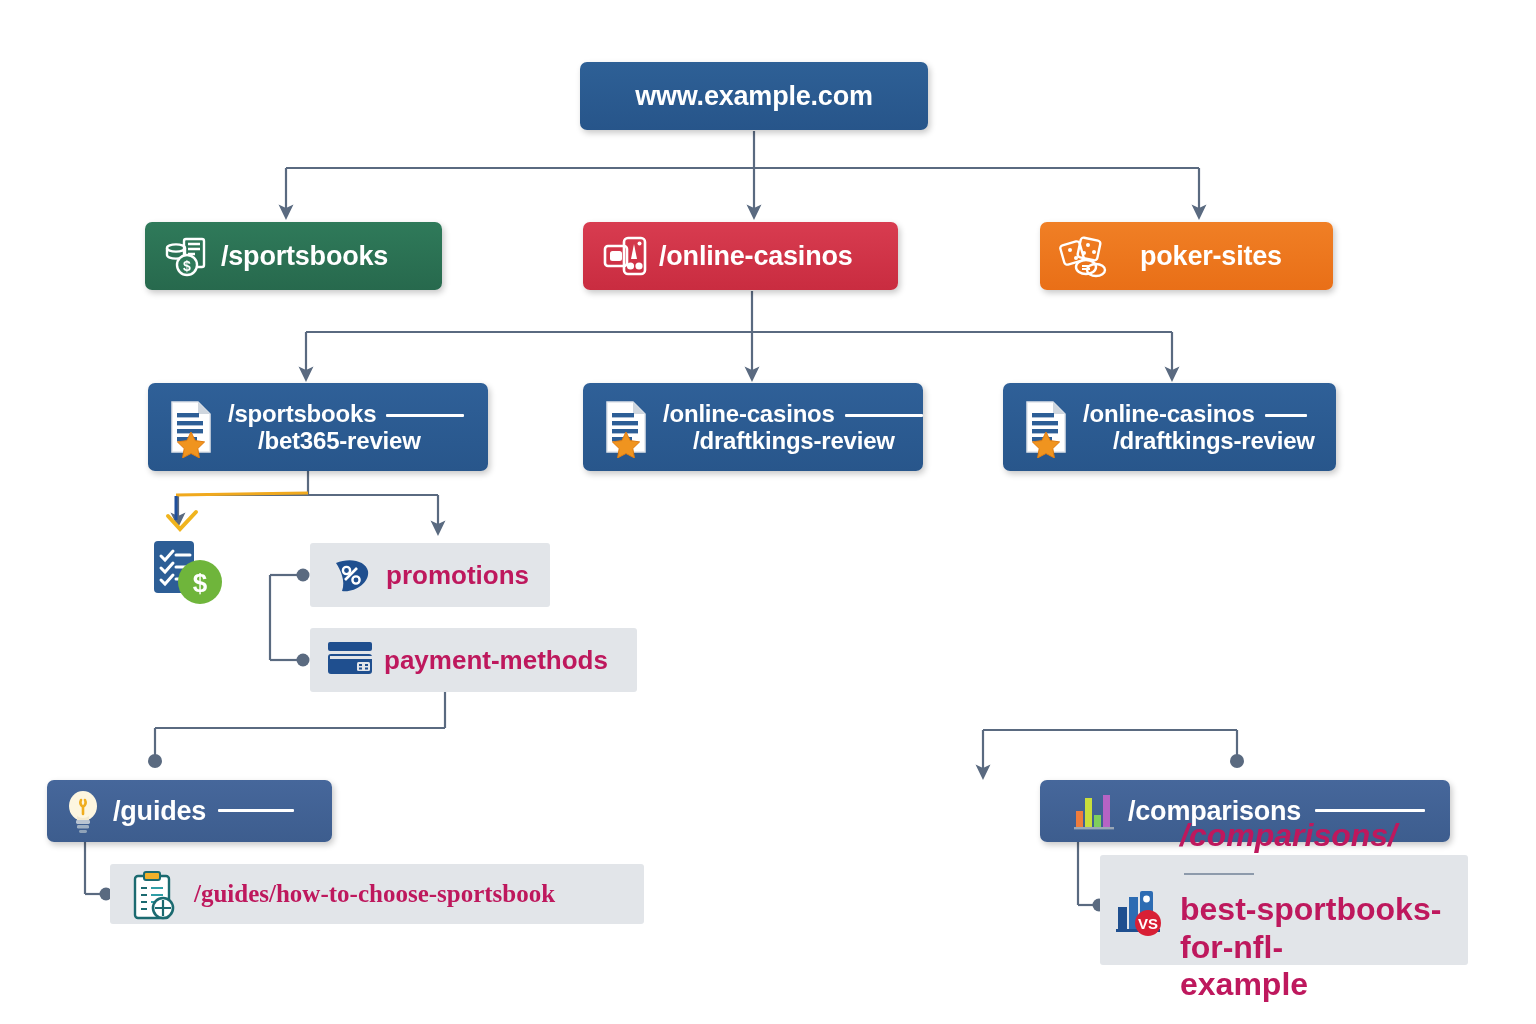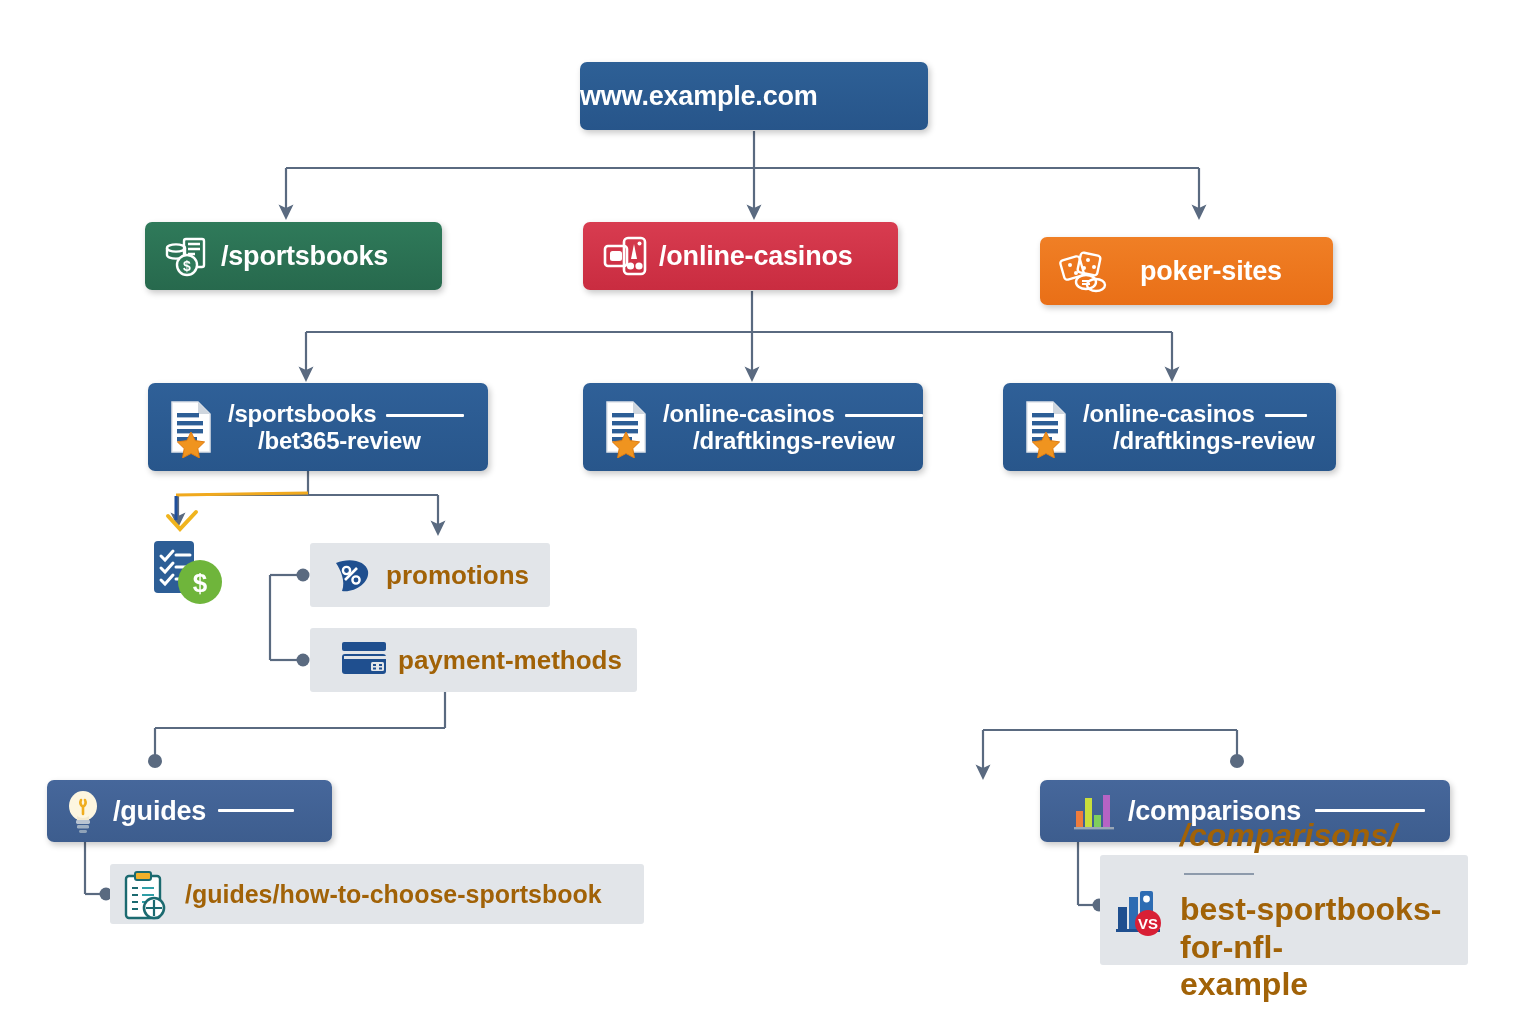--- a/index.html
+++ b/index.html
@@ -28,65 +28,66 @@
   .node .lbl{
     font-weight:bold;
     letter-spacing:-0.2px;
     line-height:1.14;
   }
 
   
   .root{
     left:580px;top:62px;width:348px;height:68px;
     background:linear-gradient(180deg,#2e6096 0%,#27558a 100%);
+    justify-content:center;
   }
   .root .lbl{color:#fff;font-size:27px;}
 
   
   .cat{height:68px;padding-left:18px;}
   .cat .lbl{color:#fff;font-size:27px;margin-left:10px;}
   .cat-green{left:145px;top:222px;width:297px;background:linear-gradient(180deg,#2f7a5a 0%,#27694d 100%);}
   .cat-red{left:583px;top:222px;width:315px;background:linear-gradient(180deg,#d83c50 0%,#c92c40 100%);}
-  .cat-orange{left:1040px;top:237px;width:293px;background:linear-gradient(180deg,#f07f25 0%,#e96f17 100%);justify-content:flex-start;}
+  .cat-orange{left:1040px;top:222px;width:293px;background:linear-gradient(180deg,#f07f25 0%,#e96f17 100%);justify-content:flex-start;}
   .cat-orange .lbl{margin-left:28px;}
 
   
   .rev{height:88px;padding-left:14px;background:linear-gradient(180deg,#2f6098 0%,#28568b 100%);}
   .rev .lbl{color:#fff;font-size:24px;margin-left:6px;}
   .rev .lbl .l2{display:block;padding-left:30px;}
   .rev .lbl .dash{display:inline-block;width:78px;height:3px;background:#fff;vertical-align:5px;margin-left:10px;border-radius:1px;}
   .rev1{left:148px;top:383px;width:340px;}
   .rev2{left:583px;top:383px;width:340px;}
   .rev3{left:1003px;top:383px;width:333px;}
   .rev3 .lbl .dash{width:42px;}
 
   
   .leaf{
     position:absolute;box-sizing:border-box;
     background:#e2e5e9;border-radius:3px;
     display:flex;align-items:center;
     box-shadow:none;
   }
-  .leaf .lbl{color:#a16207;font-weight:bold;}
+  .leaf .lbl{color:#be185d;font-weight:bold;}
   .promotions{left:310px;top:543px;width:240px;height:64px;padding-left:18px;}
   .promotions .lbl{font-size:26px;margin-left:14px;}
-  .payments{left:310px;top:628px;width:327px;height:64px;padding-left:30px;}
+  .payments{left:310px;top:628px;width:327px;height:64px;padding-left:16px;}
   .payments .lbl{font-size:26px;margin-left:14px;}
 
   
   .guides{
     left:47px;top:780px;width:285px;height:62px;
     background:linear-gradient(180deg,#46679b 0%,#3d5d8e 100%);
     padding-left:16px;
     text-align:center;
   }
   .guides .lbl{color:#fff;font-size:27px;margin-left:10px;}
   .guides .dash{display:inline-block;width:76px;height:3px;background:#fff;vertical-align:8px;margin-left:12px;border-radius:1px;}
 
-  .guide-leaf{left:110px;top:864px;width:534px;height:60px;padding-left:11px;}
+  .guide-leaf{left:110px;top:864px;width:534px;height:60px;padding-left:20px;font-family:Liberation Serif, serif;}
   .guide-leaf .lbl{font-size:25px;margin-left:16px;}
 
   
   .comparisons{
     left:1040px;top:780px;width:410px;height:62px;
     background:linear-gradient(180deg,#46679b 0%,#3d5d8e 100%);
     padding-left:32px;
   }
   .comparisons .lbl{color:#fff;font-size:27px;margin-left:12px;}
   .comparisons .dash{display:inline-block;width:110px;height:3px;background:#fff;vertical-align:8px;margin-left:14px;border-radius:1px;}

